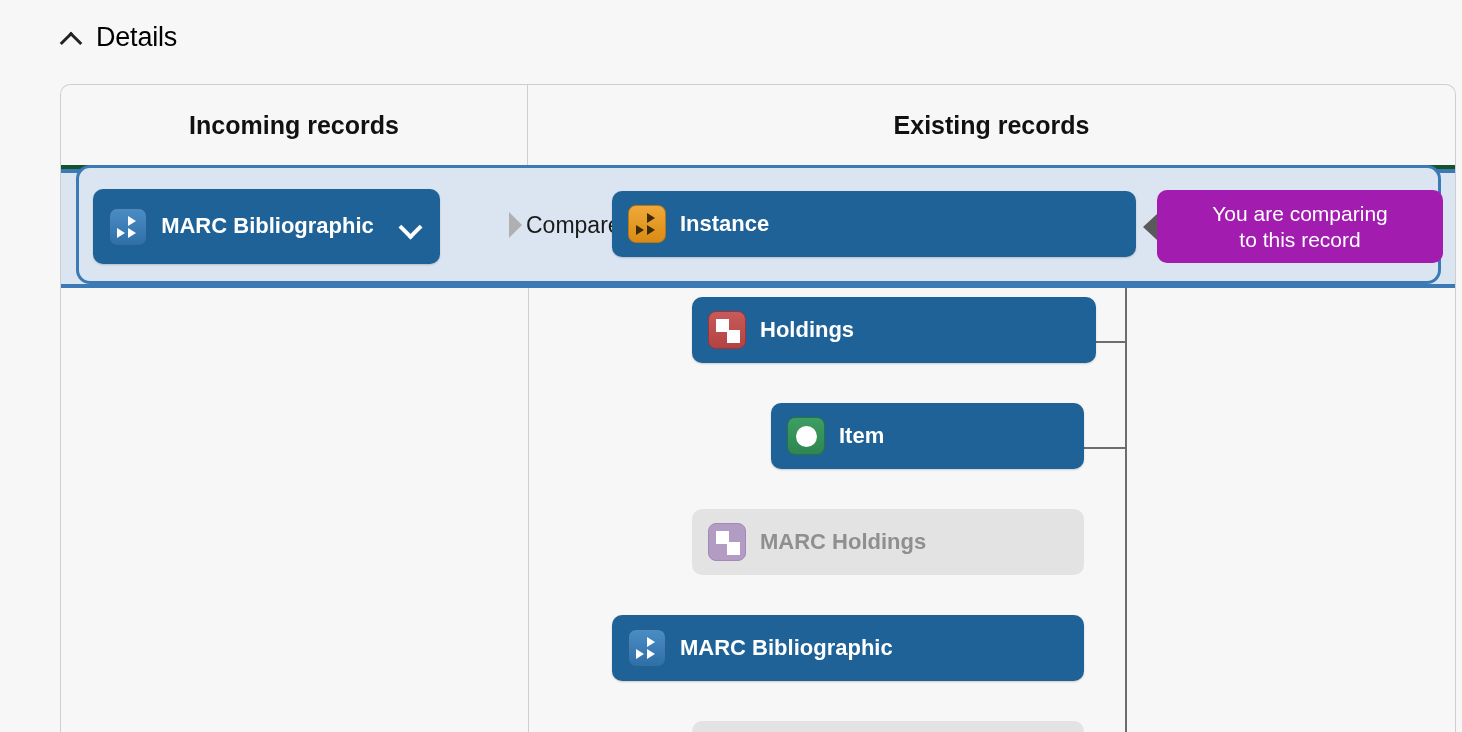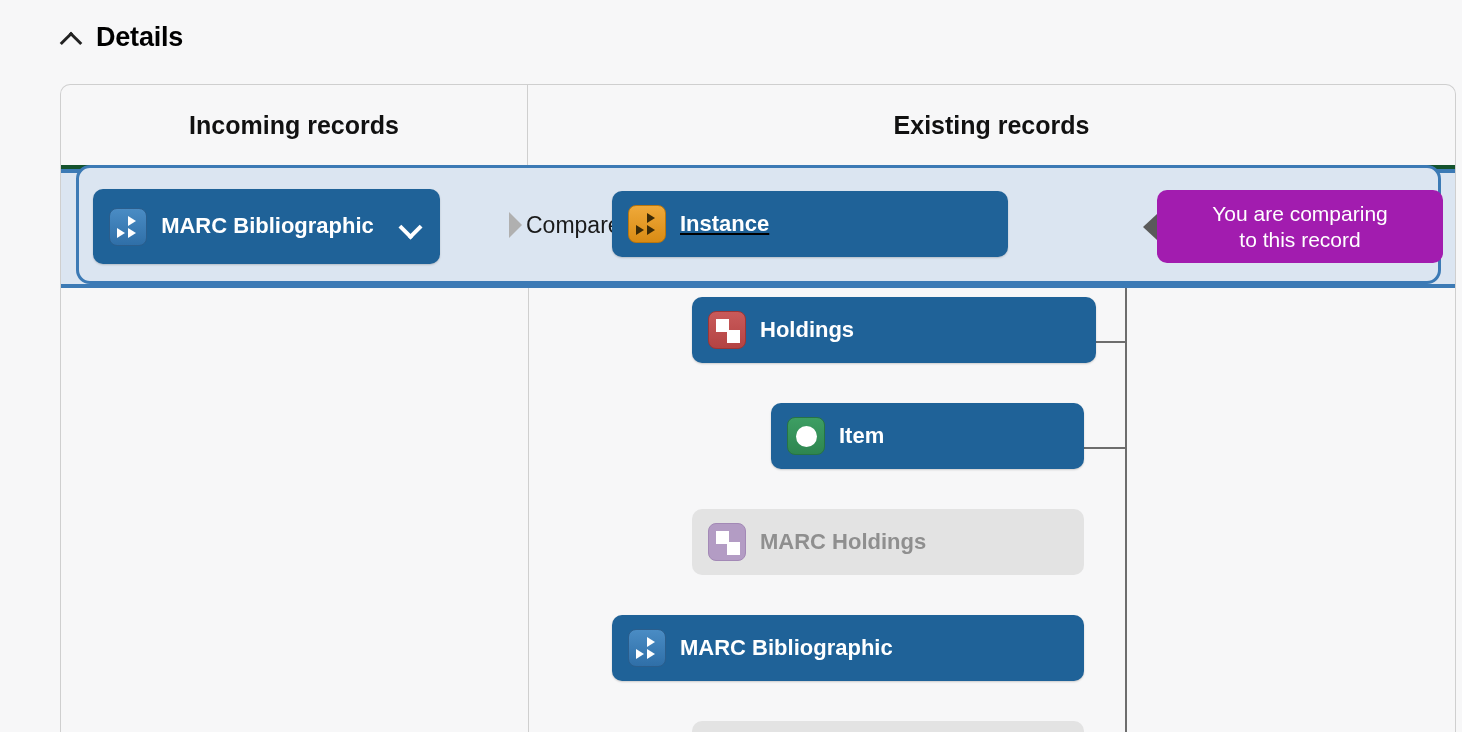--- a/index.html
+++ b/index.html
@@ -37,21 +37,21 @@
     left: 3px;
     top: 9px;
     width: 13px;
     height: 13px;
     border-left: 3.5px solid #222;
     border-top: 3.5px solid #222;
     transform: rotate(45deg);
   }
   .details-title {
     font-size: 27px;
-    font-weight: bold;
+    font-weight: normal;
     color: #000;
     letter-spacing: -0.2px;
   }
 
   
   .panel {
     position: absolute;
     left: 60px;
     top: 84px;
     width: 1396px;
@@ -353,21 +353,21 @@
 Bibliographic</span>
       <span class="chip-chevron"></span>
     </div>
 
     <div class="compare-wrap">
       <span class="arrow-r"></span>
       <span class="compare-label">Compare</span>
       <span class="arrow-l"></span>
     </div>
 
-    <div class="chip" style="left:551px; top:22px; width:396px;text-decoration:underline;">
+    <div class="chip" style="left:551px; top:22px; width:524px;">
       <span class="rec-icon instance">
         <i class="tri t1"></i>
           <i class="tri t2"></i>
           <i class="tri t3"></i>
       </span>
       <span class="chip-label">Instance</span>
     </div>
 
     <div class="chip" style="left:631px; top:128px; width:404px;">
       <span class="rec-icon holdings">

